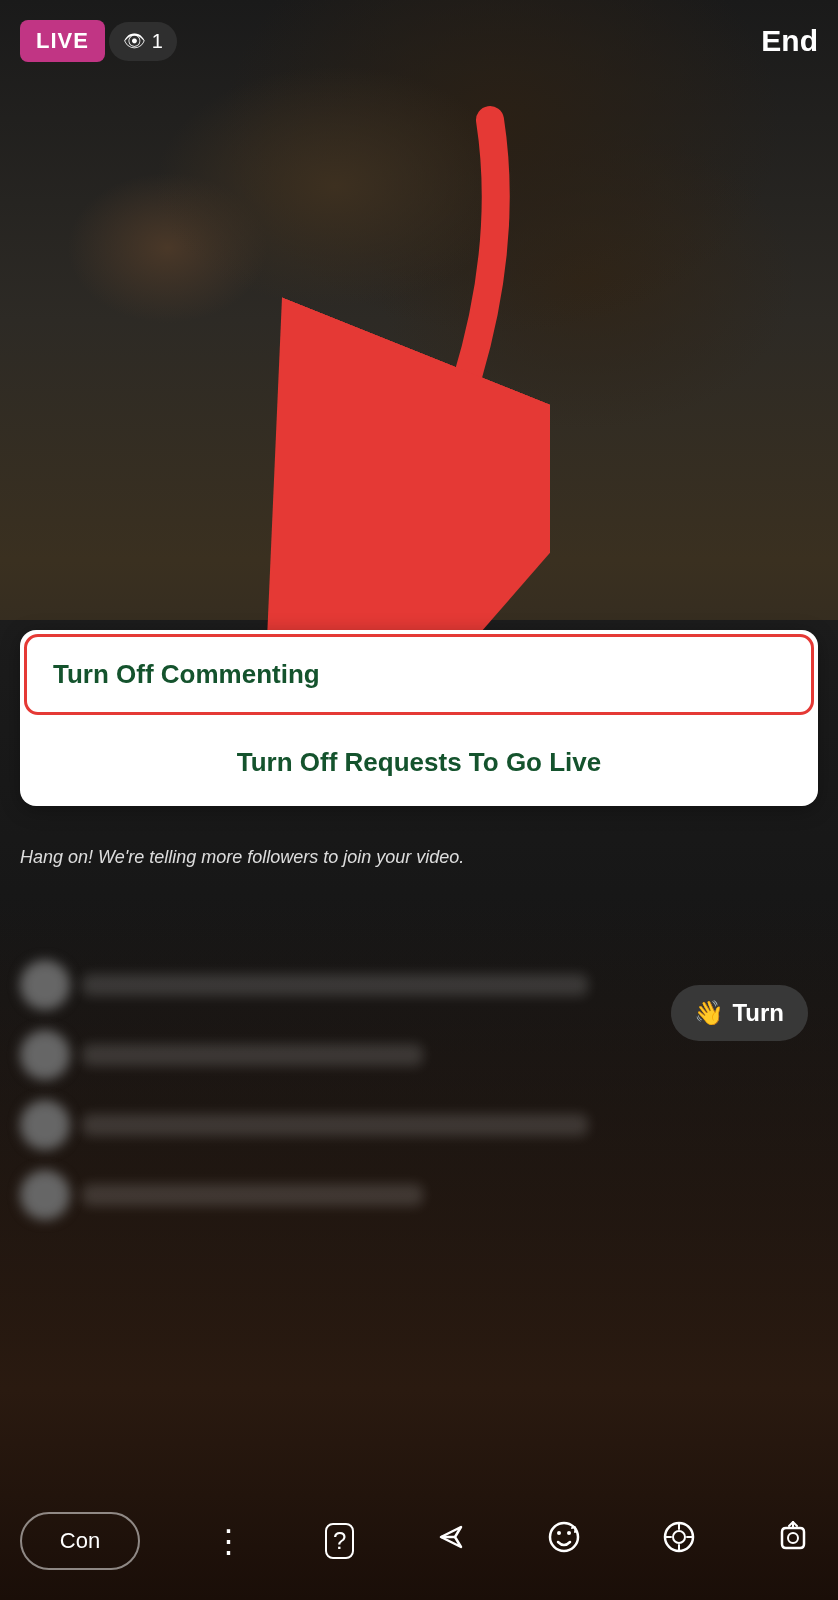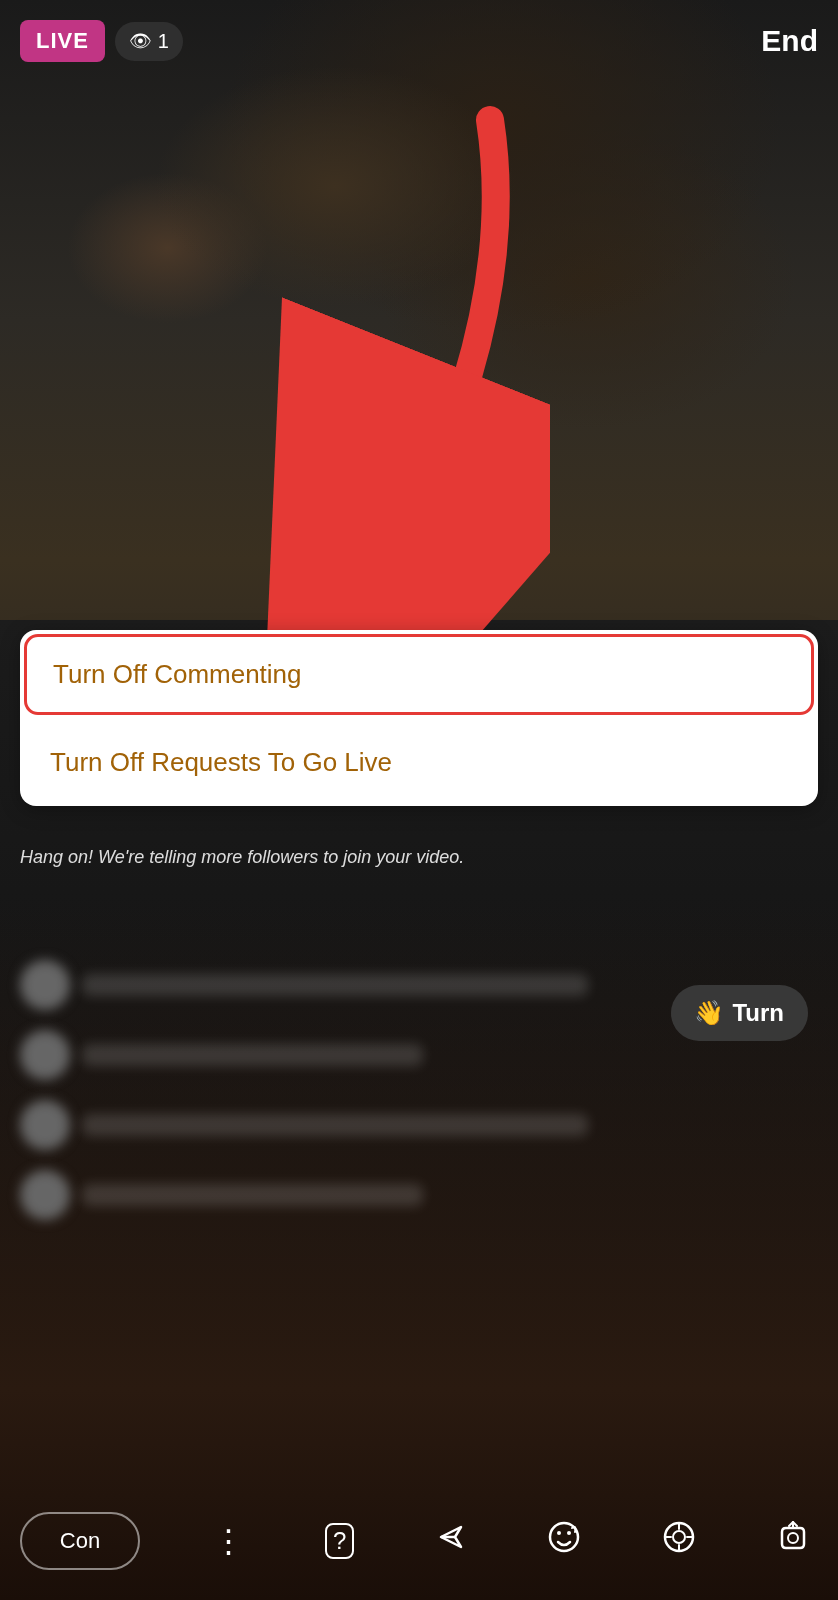--- a/index.html
+++ b/index.html
@@ -50,21 +50,21 @@
       display: flex;
       align-items: center;
       justify-content: space-between;
       padding: 0 20px;
       z-index: 10;
     }
 
     .top-left {
       display: flex;
       align-items: center;
-      gap: 10px;
+      gap: 4px;
     }
 
     .live-badge {
       background: #c13584;
       color: white;
       font-weight: 700;
       font-size: 22px;
       padding: 8px 16px;
       border-radius: 8px;
       letter-spacing: 1px;
@@ -119,28 +119,29 @@
       background: white;
       border-radius: 16px;
       z-index: 30;
       overflow: hidden;
       box-shadow: 0 4px 20px rgba(0,0,0,0.3);
     }
 
     .menu-item {
       padding: 28px 30px;
       font-size: 26px;
-      font-weight: 400;
-      color: #a16207;
+      font-weight: 700;
+      color: #14532d;
       cursor: pointer;
       border-bottom: 1px solid #f0f0f0;
     }
 
     .menu-item:last-child {
       border-bottom: none;
+      text-align: center;
     }
 
     .menu-item-highlighted {
       border: 3px solid #e53935;
       border-radius: 14px;
       margin: 4px;
       padding: 22px 26px;
     }
 
     

